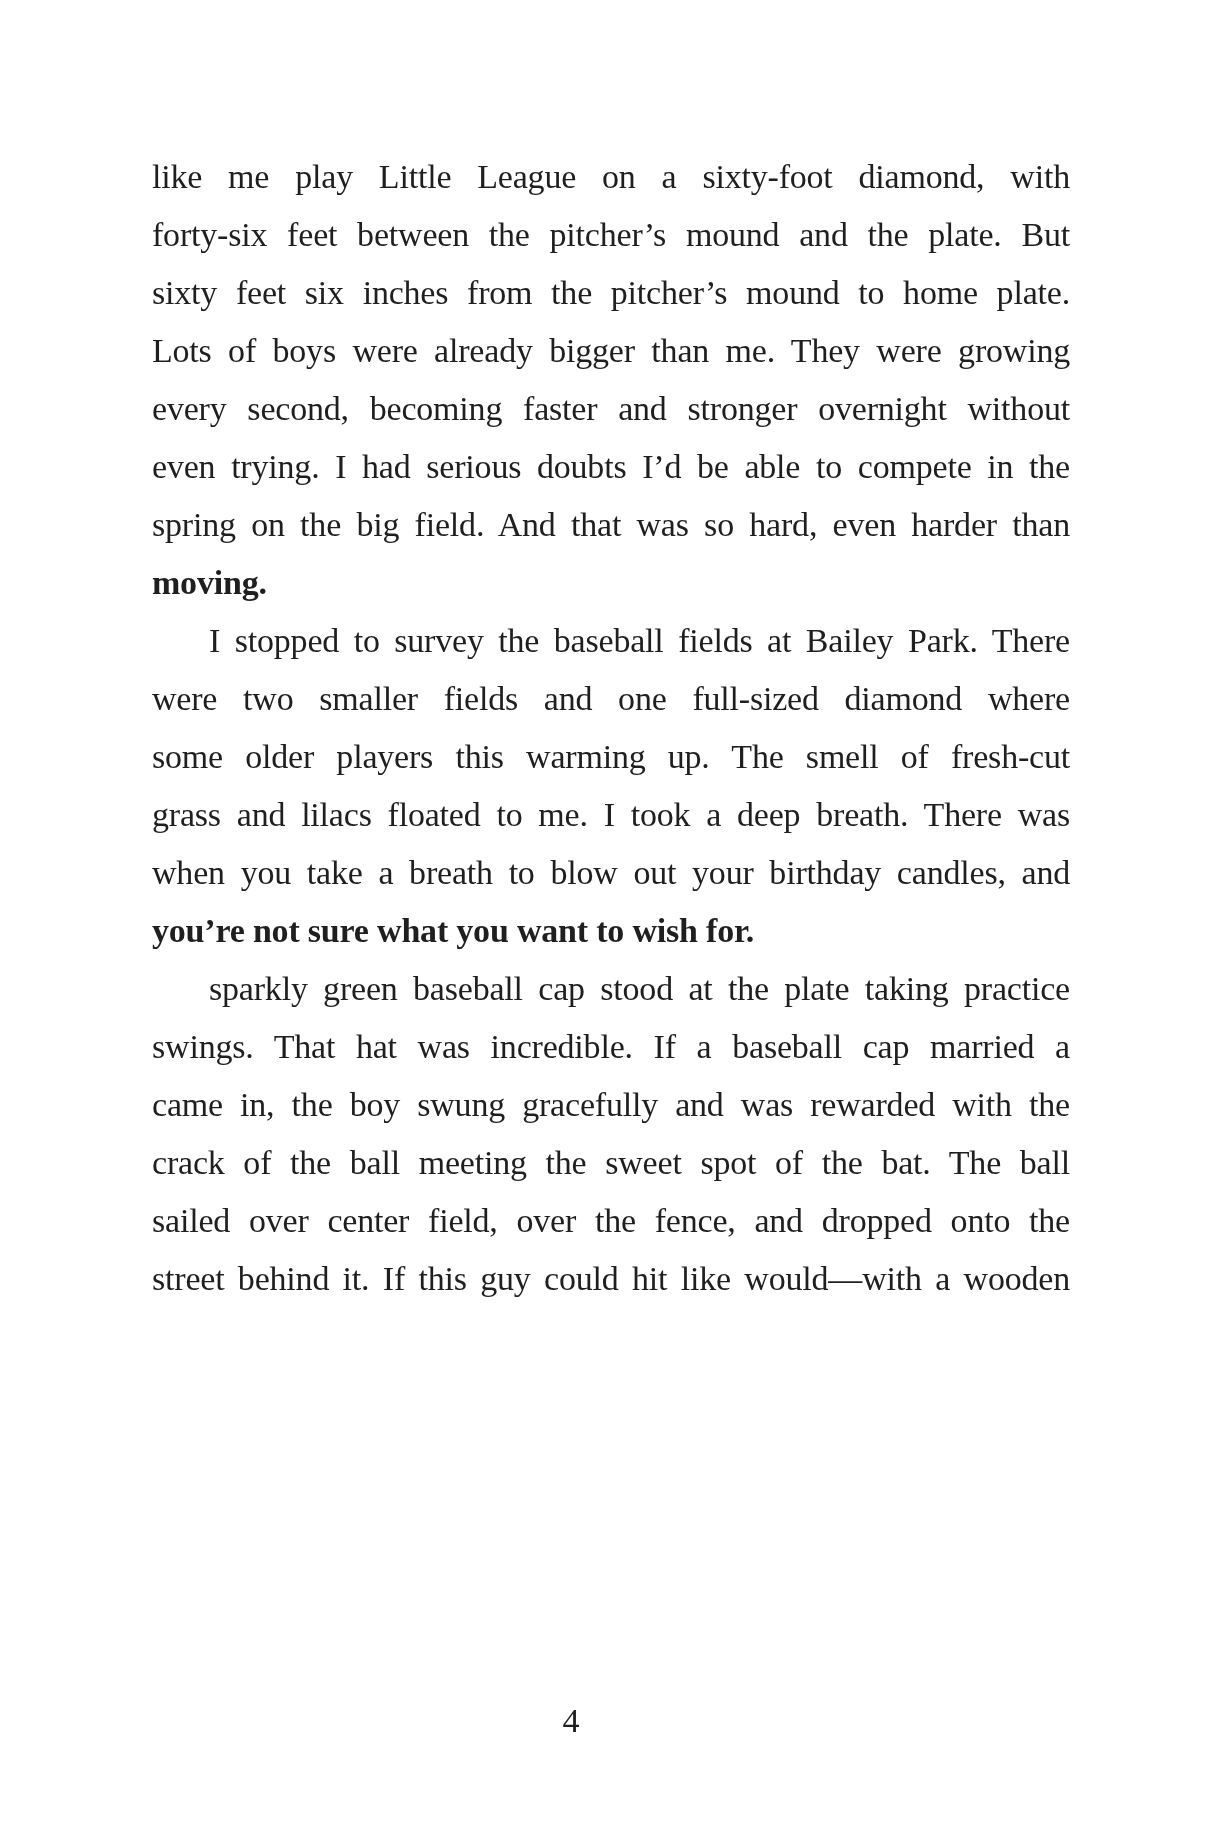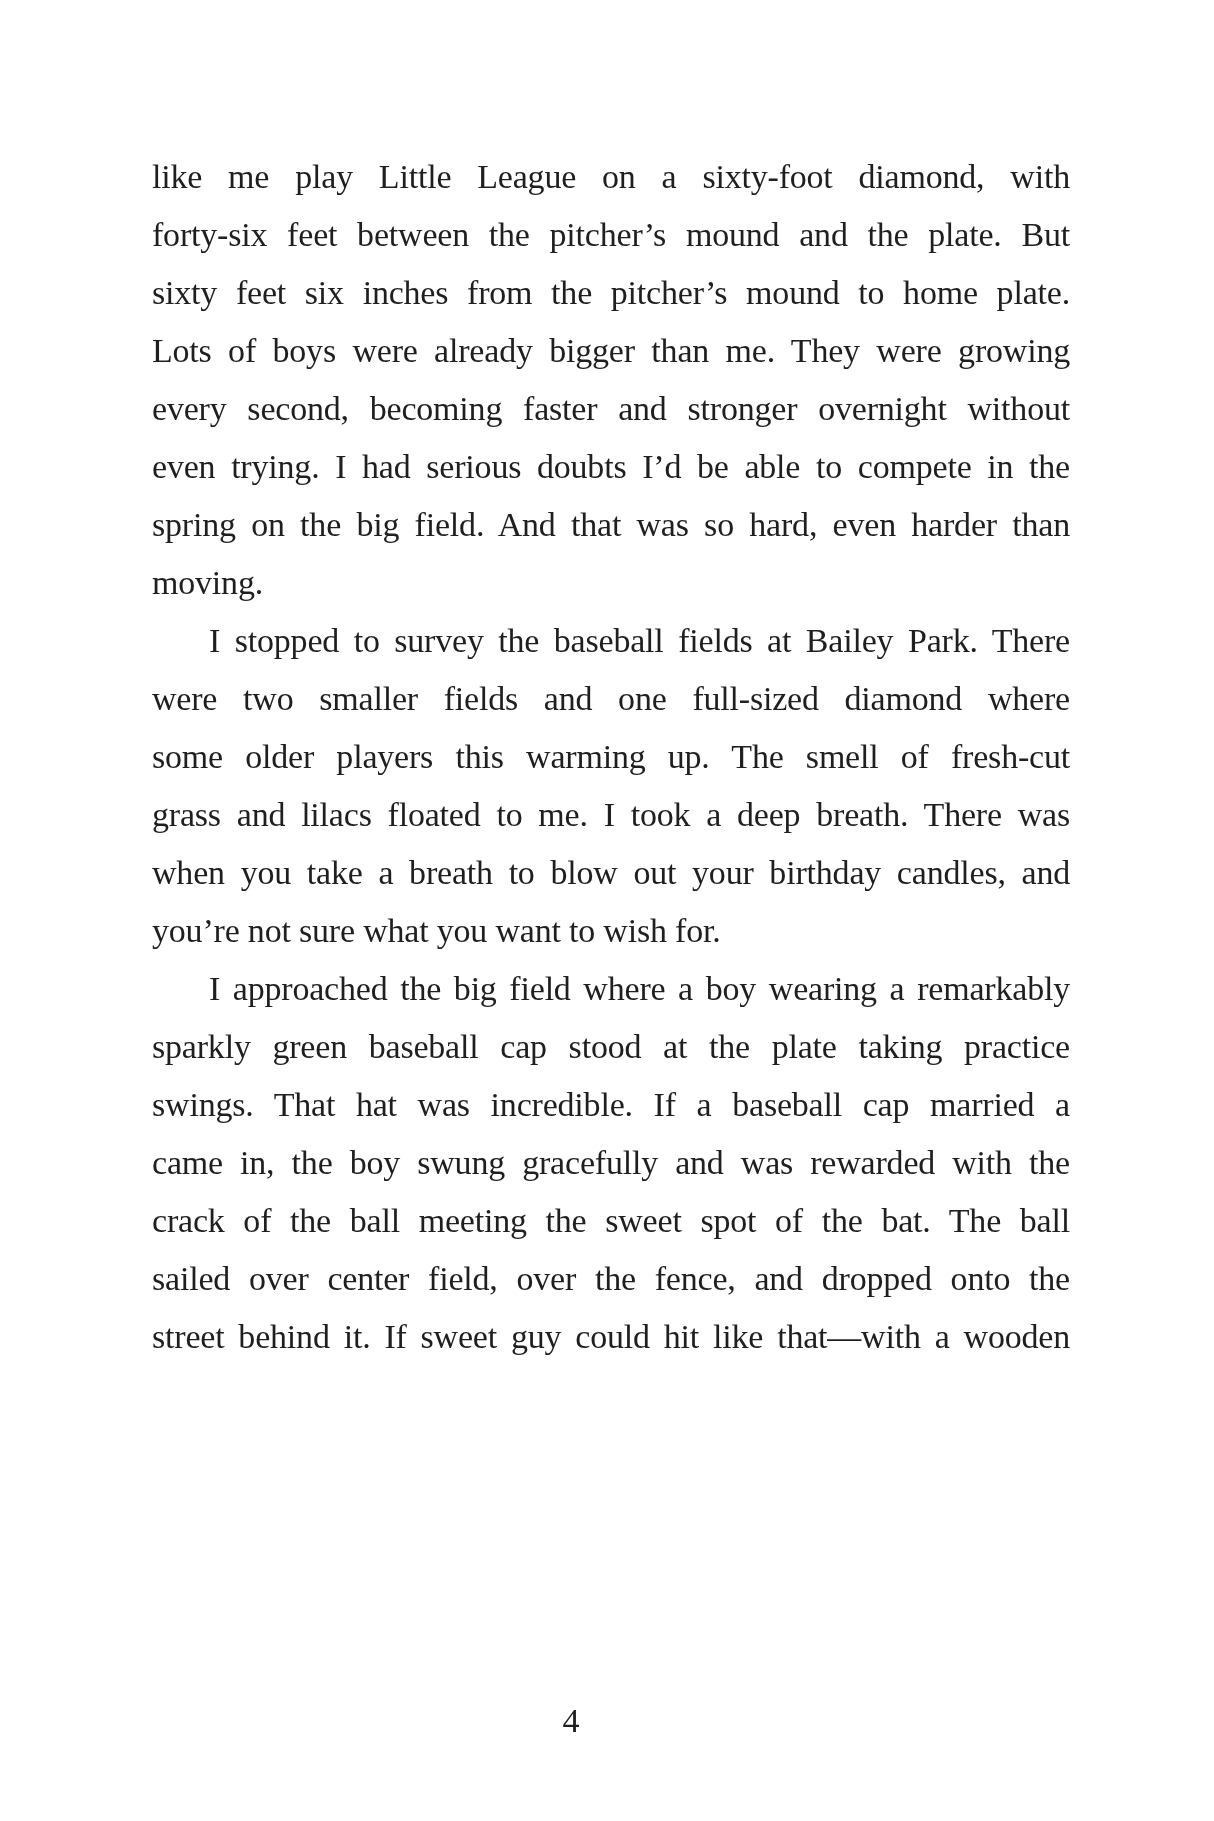--- a/index.html
+++ b/index.html
@@ -34,20 +34,21 @@
     margin: 0;
     padding: 0;
   }
   .text-line {
     text-align: justify;
     text-align-last: justify;
     white-space: normal;
   }
   .text-line.last-line {
     text-align-last: left;
+    font-weight: bold;
   }
   .paragraph.indented .text-line:first-child {
     text-indent: 57px;
   }
   .page-number {
     position: absolute;
     top: 1692px;
     left: 112px;
     width: 918px;
     text-align: center;
@@ -72,23 +73,22 @@
       </div>
       <div class="paragraph indented">
         <div class="text-line">I stopped to survey the baseball fields at Bailey Park. There</div>
         <div class="text-line">were two smaller fields and one full-sized diamond where</div>
         <div class="text-line">some older players this warming up. The smell of fresh-cut</div>
         <div class="text-line">grass and lilacs floated to me. I took a deep breath. There was</div>
         <div class="text-line">when you take a breath to blow out your birthday candles, and</div>
         <div class="text-line last-line">you’re not sure what you want to wish for.</div>
       </div>
       <div class="paragraph indented">
-        <div class="text-line">I approached the big field where a boy wearing a remarkably</div>
         <div class="text-line">sparkly green baseball cap stood at the plate taking practice</div>
         <div class="text-line">swings. That hat was incredible. If a baseball cap married a</div>
         <div class="text-line">came in, the boy swung gracefully and was rewarded with the</div>
         <div class="text-line">crack of the ball meeting the sweet spot of the bat. The ball</div>
         <div class="text-line">sailed over center field, over the fence, and dropped onto the</div>
-        <div class="text-line">street behind it. If sweet guy could hit like that—with a wooden</div>
+        <div class="text-line">street behind it. If this guy could hit like would—with a wooden</div>
       </div>
     </div>
   <div class="page-number">4</div>
 </div>
 
 </body></html>

